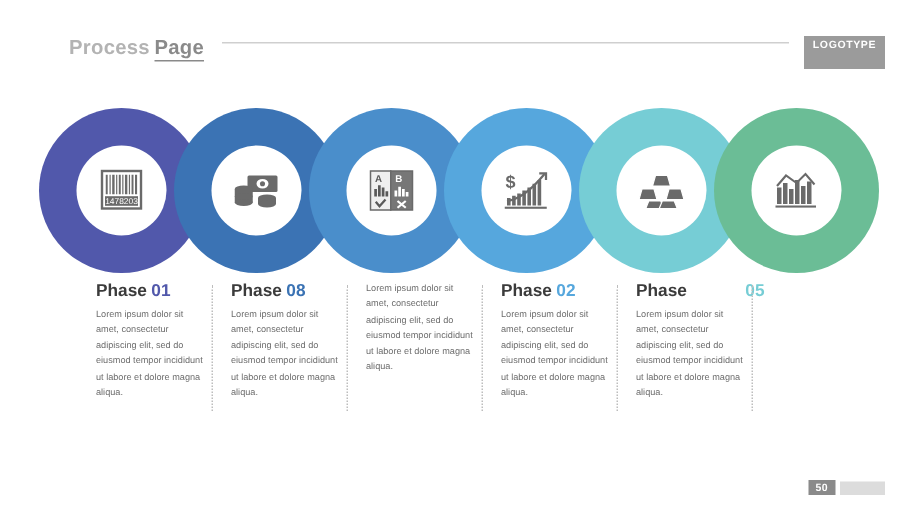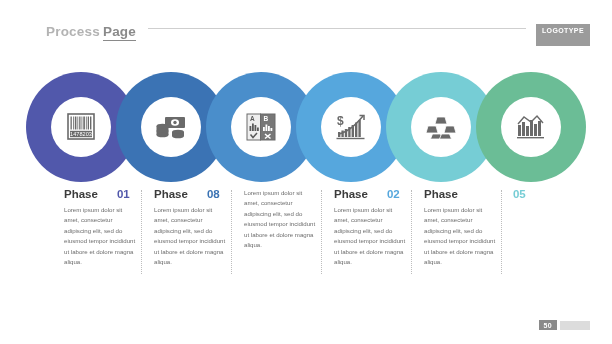--- a/index.html
+++ b/index.html
@@ -64,21 +64,21 @@
     display:flex;
   }
   .phase{
     width:90px;margin-right:0;position:relative;
     padding-right:0;
   }
   .phase-head{
     font-size:11.5px;font-weight:bold;color:#3b3b3b;
     white-space:nowrap;margin-bottom:5px;
   }
-  .phase-num{margin-left:19px;}
+  .phase-num{margin-left:3px;}
   .phase-body{
     font-size:6.1px;line-height:1.72;color:#6d6d6d;
     width:74px;
   }
   .divider{
     position:absolute;right:11px;top:2px;
     width:1px;height:84px;
     border-left:1px dotted #bdbdbd;
   }
 

